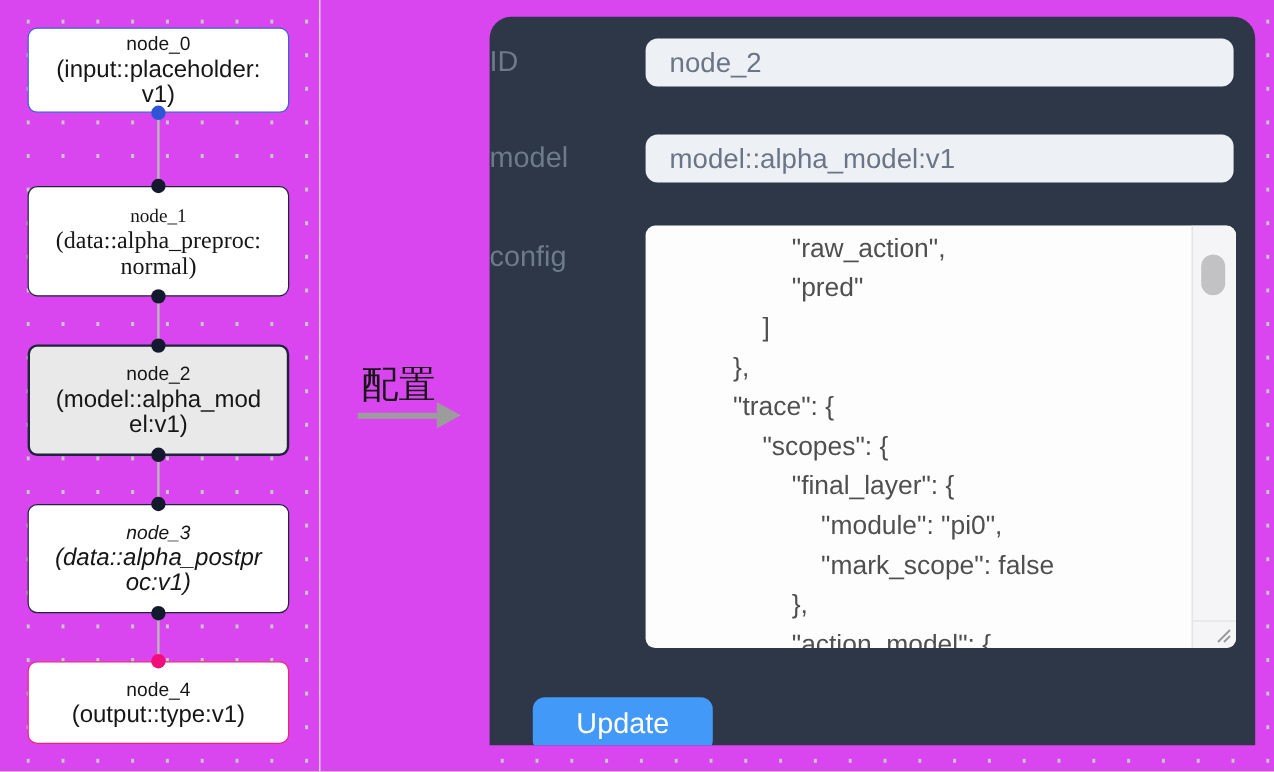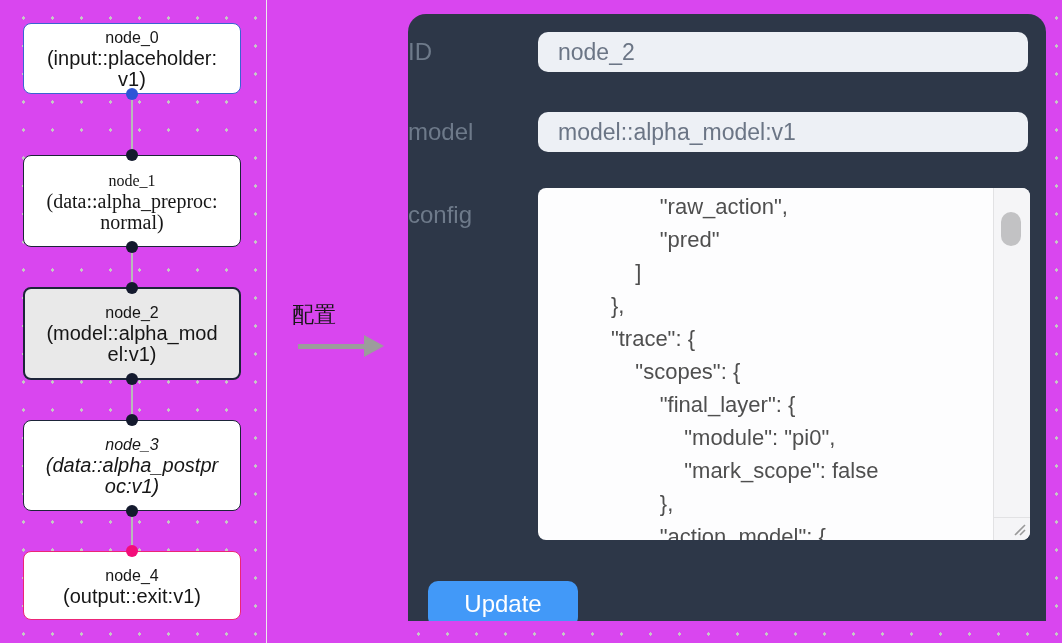--- a/index.html
+++ b/index.html
@@ -28,22 +28,22 @@
   .node-selected{background:#e9e9e9;border-width:2px;}
   .node-output{border-color:#ec2577;}
   .port{position:absolute;left:50%;width:12px;height:12px;margin-left:-6px;border-radius:50%;
         background:#141a2e;z-index:3;}
   .port-top{top:-7px;}
   .port-bottom{bottom:-7px;}
   .port-blue{background:#2d55d6;}
   .port-pink{background:#f30d7a;}
 
   
-  #annotation-label{position:absolute;left:292px;top:300px;width:80px;text-align:left;
-        font-size:22px;color:#161616;z-index:2;font-family:Liberation Mono, monospace;}
+  #annotation-label{position:absolute;left:292px;top:300px;width:80px;text-align:center;
+        font-size:31px;color:#161616;z-index:2;font-family:Liberation Mono, monospace;}
   #annotation-arrow{position:absolute;left:298px;top:335px;width:86px;height:22px;z-index:2;}
   #annotation-arrow .shaft{position:absolute;left:0;top:9px;width:68px;height:5px;background:#9c9c9c;}
   #annotation-arrow .head{position:absolute;left:66px;top:0;width:0;height:0;
         border-left:20px solid #9c9c9c;border-top:11px solid transparent;border-bottom:11px solid transparent;}
 
   
   #config-panel{position:absolute;left:408px;top:14px;width:638px;height:607px;
         background:#2d3748;border-radius:18px 18px 0 0;overflow:hidden;z-index:4;}
   .field-label{position:absolute;left:0;width:102px;color:#6e7a8a;font-size:24px;}
   #id-label{top:18px;line-height:40px;}
@@ -60,21 +60,21 @@
         background:#fdfdfe;border-radius:8px;overflow:hidden;}
   #config-code{margin:0;padding:2px 0 0 24px;font-family:"Liberation Sans","DejaVu Sans",sans-serif;
         font-size:22px;line-height:33px;color:#4f4f4f;white-space:pre;}
   #config-scrollbar{position:absolute;top:0;right:0;bottom:0;width:36px;
         background:#f5f5f7;border-left:1px solid #e2e2e4;}
   #config-scroll-thumb{position:absolute;top:24px;left:7px;width:20px;height:34px;
         border-radius:10px;background:#c2c2c4;}
   #config-scroll-corner{position:absolute;left:0;right:0;bottom:0;height:22px;border-top:1px solid #e2e2e4;}
   #config-resize-handle{position:absolute;right:3px;bottom:3px;width:16px;height:16px;}
 
-  #update-button{position:absolute;left:20px;top:567px;width:150px;height:46px;
+  #update-button{position:absolute;left:36px;top:567px;width:150px;height:46px;
         background:#4299f8;border:none;border-radius:10px;color:#ffffff;font-size:24px;
         font-family:"Liberation Sans","DejaVu Sans",sans-serif;cursor:pointer;}
 </style>
 </head>
 <body>
 
 <div id="screen">
 
   <div id="grid-left" class="dot-grid"></div>
   <div id="grid-right" class="dot-grid"></div>
@@ -107,21 +107,21 @@
 
   <div class="node" style="top:420px;height:91px;font-style:italic;">
     <div class="title">node_3</div>
     <div class="subtitle">(data::alpha_postproc:v1)</div>
     <div class="port port-top"></div>
     <div class="port port-bottom"></div>
   </div>
 
   <div class="node node-output" style="top:551px;height:69px;">
     <div class="title">node_4</div>
-    <div class="subtitle">(output::exit:v1)</div>
+    <div class="subtitle">(output::type:v1)</div>
     <div class="port port-top port-pink"></div>
   </div>
 
   <div id="annotation-label">配置</div>
   <div id="annotation-arrow">
     <div class="shaft"></div>
     <div class="head"></div>
   </div>
 
   <div id="config-panel">

